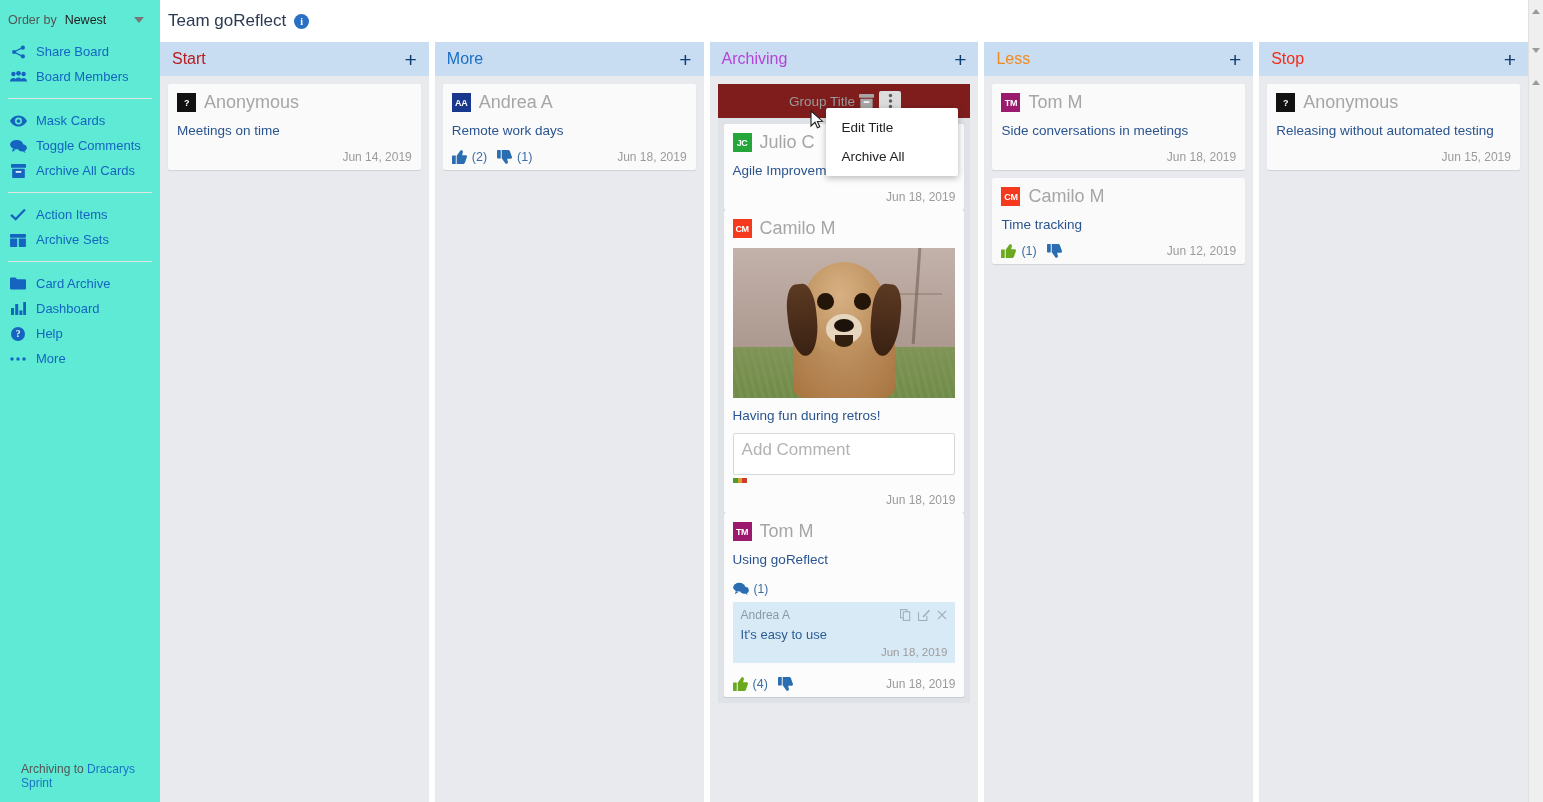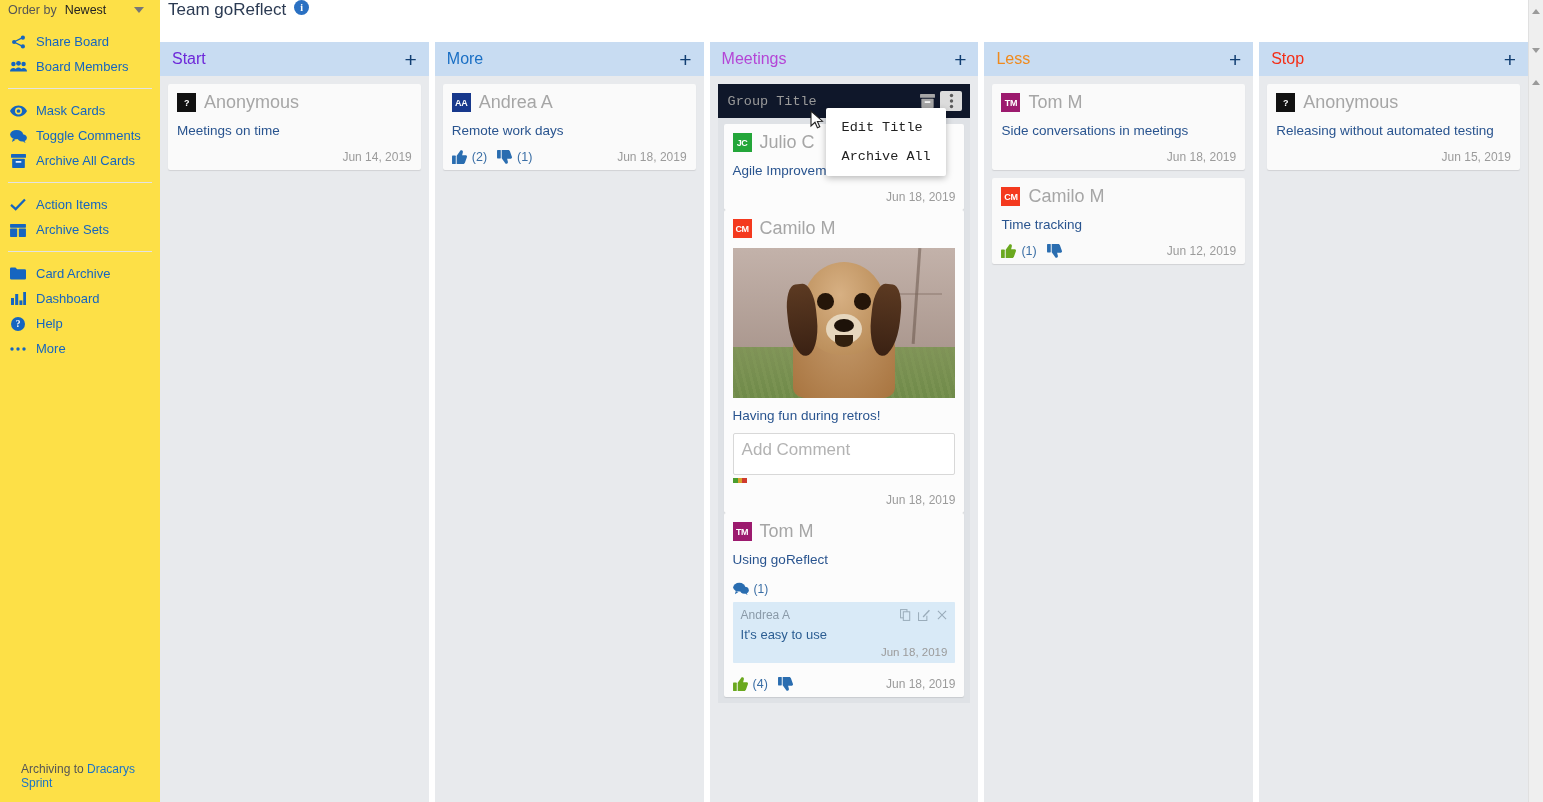--- a/index.html
+++ b/index.html
@@ -10,22 +10,23 @@
     background: #ffffff;
     font-family: "Liberation Sans", sans-serif;
     font-size: 13px;
     color: #333;
   }
   .app { position: relative; width: 1543px; height: 802px; display: flex; }
 
   
   .sidebar {
     width: 160px; min-width: 160px; height: 802px;
-    background: #fde047;
+    background: #5eead4;
     position: relative;
+    padding-top: 10px;
   }
   .orderby-row {
     display: flex; align-items: center;
     padding: 3px 8px 10px 8px;
     font-size: 12.5px;
     color: #555;
   }
   .orderby-label { color: #555; margin-right: 8px; font-size: 12.5px; }
   .orderby-select {
     display: flex; align-items: center; gap: 28px;
@@ -61,21 +62,21 @@
   .archiving a { color: #1a73c8; text-decoration: none; }
 
   
   .main {
     flex: 1; height: 802px; position: relative;
     background: #ffffff;
     display: flex; flex-direction: column;
   }
   .board-head {
     height: 42px; min-height: 42px;
-    display: flex; align-items: flex-start;
+    display: flex; align-items: center;
     padding-left: 8px;
     background: #fff;
   }
   .board-title {
     font-size: 17px; color: #2b3a52; font-weight: 400;
   }
   .info-icon {
     margin-left: 8px; width: 15px; height: 15px; border-radius: 50%;
     background: #2a70c2; color: #fff; font-size: 10px; font-weight: bold;
     display: inline-flex; align-items: center; justify-content: center;
@@ -113,41 +114,40 @@
   }
 
   
   .group-wrap {
     background: #dfe2e6;
     padding: 0;
     display: flex; flex-direction: column;
     max-height: 100%;
   }
   .group-head {
-    background: #0f172a;
-    display: flex; align-items: center; justify-content: space-between;
+    background: #7f1d1d;
+    display: flex; align-items: center; justify-content: center;
     padding: 7px 8px 7px 10px;
     position: relative;
-    font-family: Liberation Mono, monospace;
   }
   .group-title { color: #9a9a9a; font-size: 13.5px; }
   .group-actions { display: flex; align-items: center; gap: 2px; }
   .gbtn {
     width: 22px; height: 20px; display: inline-flex;
     align-items: center; justify-content: center;
     cursor: pointer; color: #9aa0a6; border-radius: 2px;
   }
   .gbtn.active { background: #dcdcdc; }
   .group-cards { padding: 6px; display: flex; flex-direction: column; overflow: hidden; }
 
   
   .menu {
     position: absolute;
     top: 24px; left: 108px;
-    width: 120px;
+    width: 132px;
     background: #fff;
     box-shadow: 0 2px 7px rgba(0,0,0,.28);
     border-radius: 2px;
     z-index: 40;
     padding: 5px 0;
   }
   .menu-item {
     padding: 7px 16px; font-size: 13.5px; color: #222; cursor: pointer; white-space: nowrap;
   }
 
@@ -408,21 +408,21 @@
 
     <div class="board-head">
       <span class="board-title">Team goReflect</span>
       <span class="info-icon">i</span>
     </div>
 
     <div class="columns">
 
       <section class="col">
         <div class="col-head">
-          <span class="col-name" style="color:#6d28d9">Start</span>
+          <span class="col-name" style="color:#b91c1c">Start</span>
           <span class="col-add">+</span>
         </div>
         <div class="col-body">
           <div class="card">
             <div class="card-head">
               <span class="avatar" style="background:#111111">?</span>
               <span class="author">Anonymous</span>
             </div>
             <div class="card-text">Meetings on time</div>
             <div class="card-foot">
@@ -463,21 +463,21 @@
                 </span>
               </span>
               <span class="date">Jun 18, 2019</span>
             </div>
           </div>
         </div>
       </section>
 
       <section class="col">
         <div class="col-head">
-          <span class="col-name" style="color:#b445d6">Meetings</span>
+          <span class="col-name" style="color:#b445d6">Archiving</span>
           <span class="col-add">+</span>
         </div>
         <div class="col-body">
           <div class="group-wrap">
 
             <div class="group-head">
               <span class="group-title">Group Title</span>
               <span class="group-actions">
                 <span class="gbtn">
                   <svg width="15" height="14" viewBox="0 0 16 15" fill="#a6a6a6">

